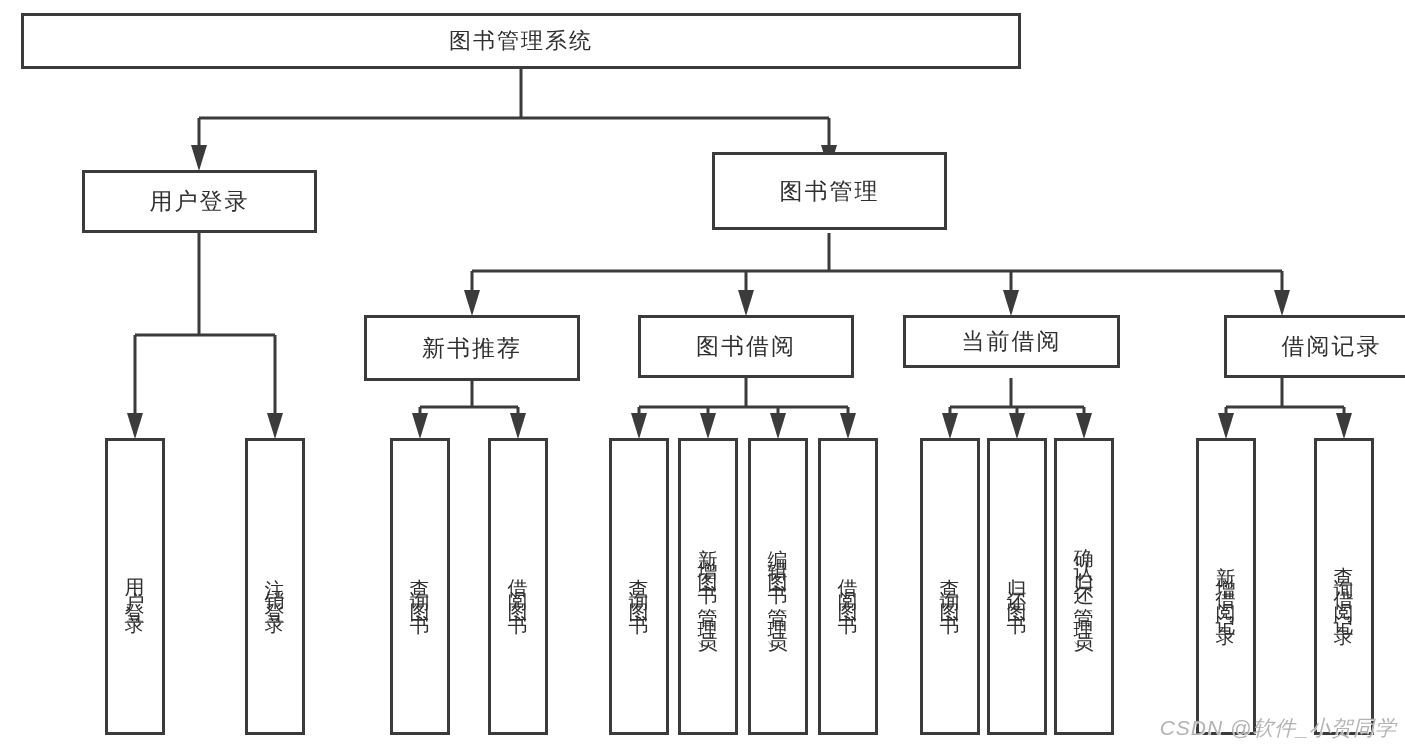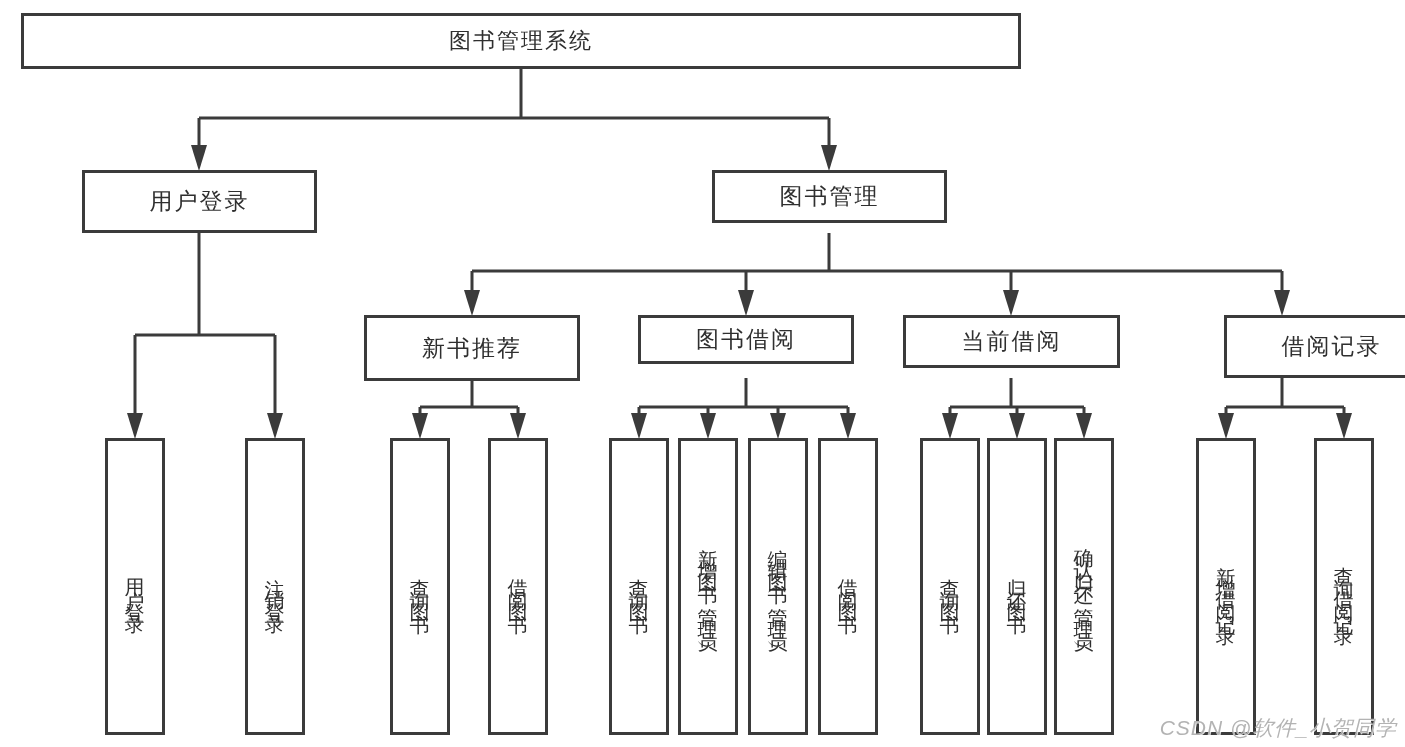--- a/index.html
+++ b/index.html
@@ -103,28 +103,28 @@
     </g>
   </svg>
 
   <div class="box root" style="left:21px;top:13px;width:1000px;height:56px">
     <span class="h-label">图书管理系统</span>
   </div>
 
   <div class="box" style="left:82px;top:170px;width:235px;height:63px">
     <span class="h-label">用户登录</span>
   </div>
-  <div class="box" style="left:712px;top:170px;width:235px;height:53px">
+  <div class="box" style="left:712px;top:152px;width:235px;height:78px">
     <span class="h-label">图书管理</span>
   </div>
 
   <div class="box" style="left:364px;top:315px;width:216px;height:66px">
     <span class="h-label">新书推荐</span>
   </div>
-  <div class="box" style="left:638px;top:315px;width:216px;height:49px">
+  <div class="box" style="left:638px;top:315px;width:216px;height:63px">
     <span class="h-label">图书借阅</span>
   </div>
   <div class="box" style="left:903px;top:315px;width:217px;height:53px">
     <span class="h-label">当前借阅</span>
   </div>
   <div class="box" style="left:1224px;top:315px;width:215px;height:63px">
     <span class="h-label">借阅记录</span>
   </div>
 
   <div class="box leaf" style="left:105px">

